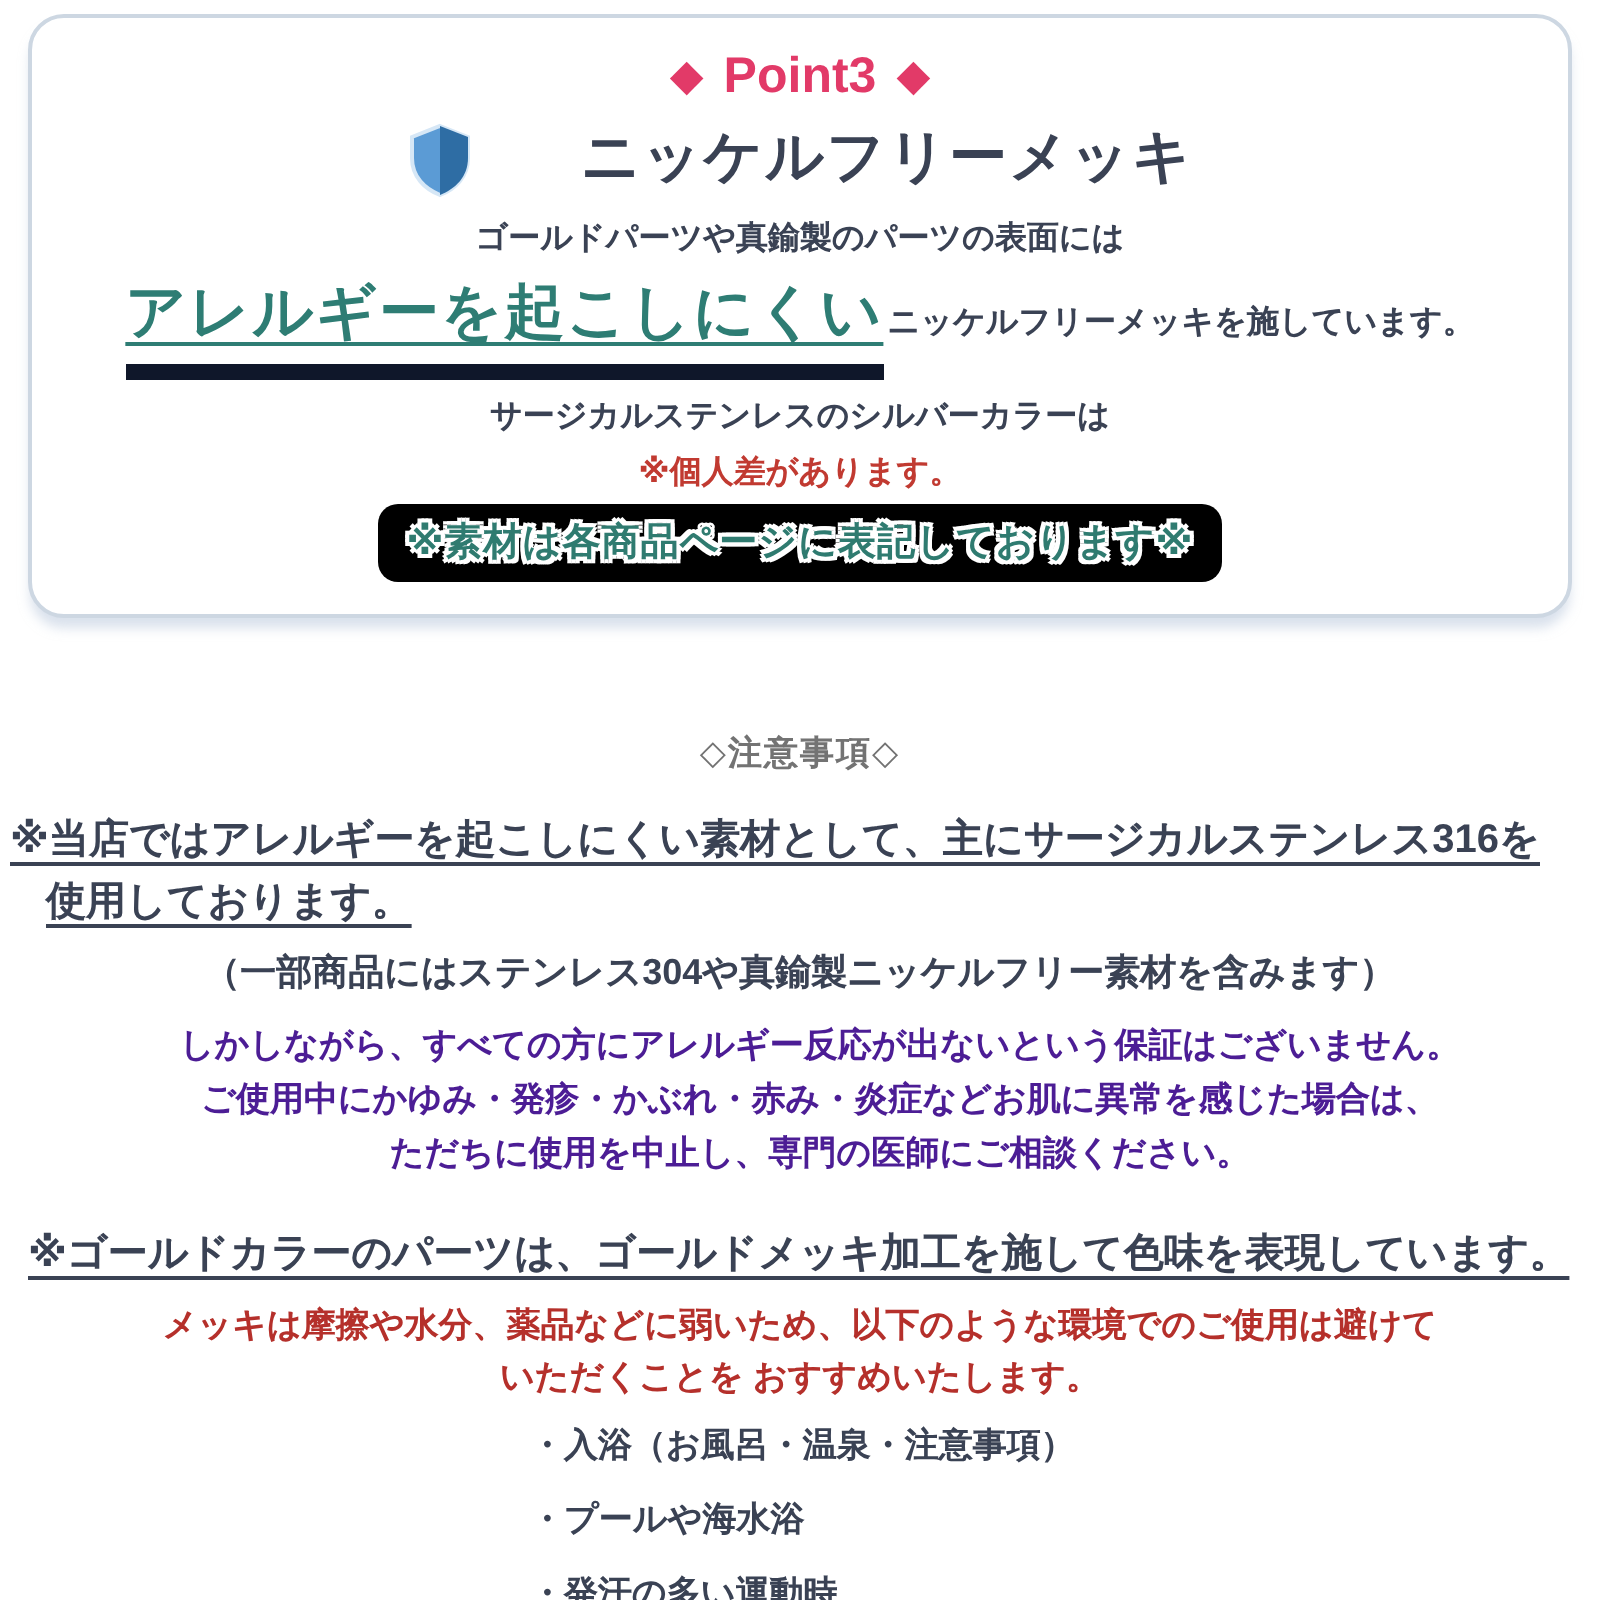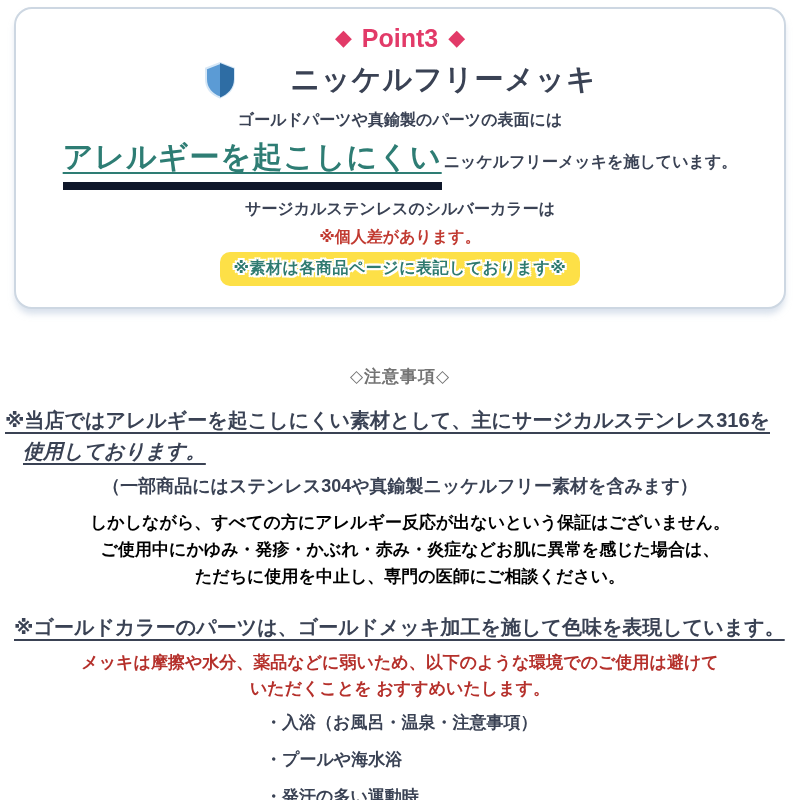--- a/index.html
+++ b/index.html
@@ -27,39 +27,39 @@
     font-size:30px; font-weight:bold; color:#2e7d74; letter-spacing:1px;
     text-decoration:underline; text-decoration-thickness:2px; text-underline-offset:5px;
     border-bottom:8px solid #0f172a; padding-bottom:2px;
   }
   .hl-tail { font-size:16px; font-weight:bold; color:#3a4254; margin-left:2px; }
   .mid { margin-top:9px; font-size:16px; line-height:20px; font-weight:bold; color:#3a4254; }
   .mid2 { margin-top:7px; font-size:16px; line-height:20px; font-weight:bold; color:#3a4254; }
   .note-red { margin-top:8px; font-size:16px; line-height:19px; font-weight:bold; color:#c13a31; }
   .badge-wrap { margin-top:6px; }
   .badge {
-    display:inline-block; background:#fde047; border-radius:10px;
-    padding:6px 14px 7px 14px; font-size:16px; font-weight:bold; color:#2f7b70;
+    display:inline-block; background:#000000; border-radius:10px;
+    padding:6px 14px 7px 14px; font-size:19px; font-weight:bold; color:#2f7b70;
     letter-spacing:0.5px;
     text-shadow:-2px -2px 0 #fff, 2px -2px 0 #fff, -2px 2px 0 #fff, 2px 2px 0 #fff,
                  0 -2px 0 #fff, 0 2px 0 #fff, -2px 0 0 #fff, 2px 0 0 #fff;
   }
 
   
   .notice-heading { margin-top:58px; text-align:center; font-size:17px; line-height:20px;
     font-weight:bold; color:#737373; letter-spacing:1px; }
   .statement { margin-top:18px; font-size:20px; line-height:31px; font-weight:bold;
     color:#3a4254; text-align:left; padding-left:5px; white-space:nowrap; }
   .statement .u { text-decoration:underline; text-decoration-thickness:2px;
     text-underline-offset:5px; }
-  .statement .l2 { padding-left:18px;font-style:italic; }
+  .statement .l2 { padding-left:18px; }
   .supplement { margin-top:8px; text-align:center; font-size:18px; line-height:22px;
     font-weight:bold; color:#3a4254; }
   .warning { margin-top:12px; text-align:center; font-size:17px; line-height:27px;
-    font-weight:bold; color:#000000;padding-left:20px; }
+    font-weight:bold; color:#4c1d95;padding-left:20px; }
   .gold-statement { margin-top:22px; font-size:20px; line-height:30px; font-weight:bold;
     color:#3a4254; text-align:left; padding-left:14px; white-space:nowrap; }
   .gold-statement .u { text-decoration:underline; text-decoration-thickness:2px;
     text-underline-offset:5px; }
   .caution { margin-top:8px; text-align:center; font-size:17px; line-height:26px;
     font-weight:bold; color:#b5302b; }
   .avoid-list { margin-top:2px; margin-left:265px; text-align:left; }
   .avoid-list .item { font-size:17px; line-height:37px; font-weight:bold; color:#3a4254; }
 </style>
 </head>

